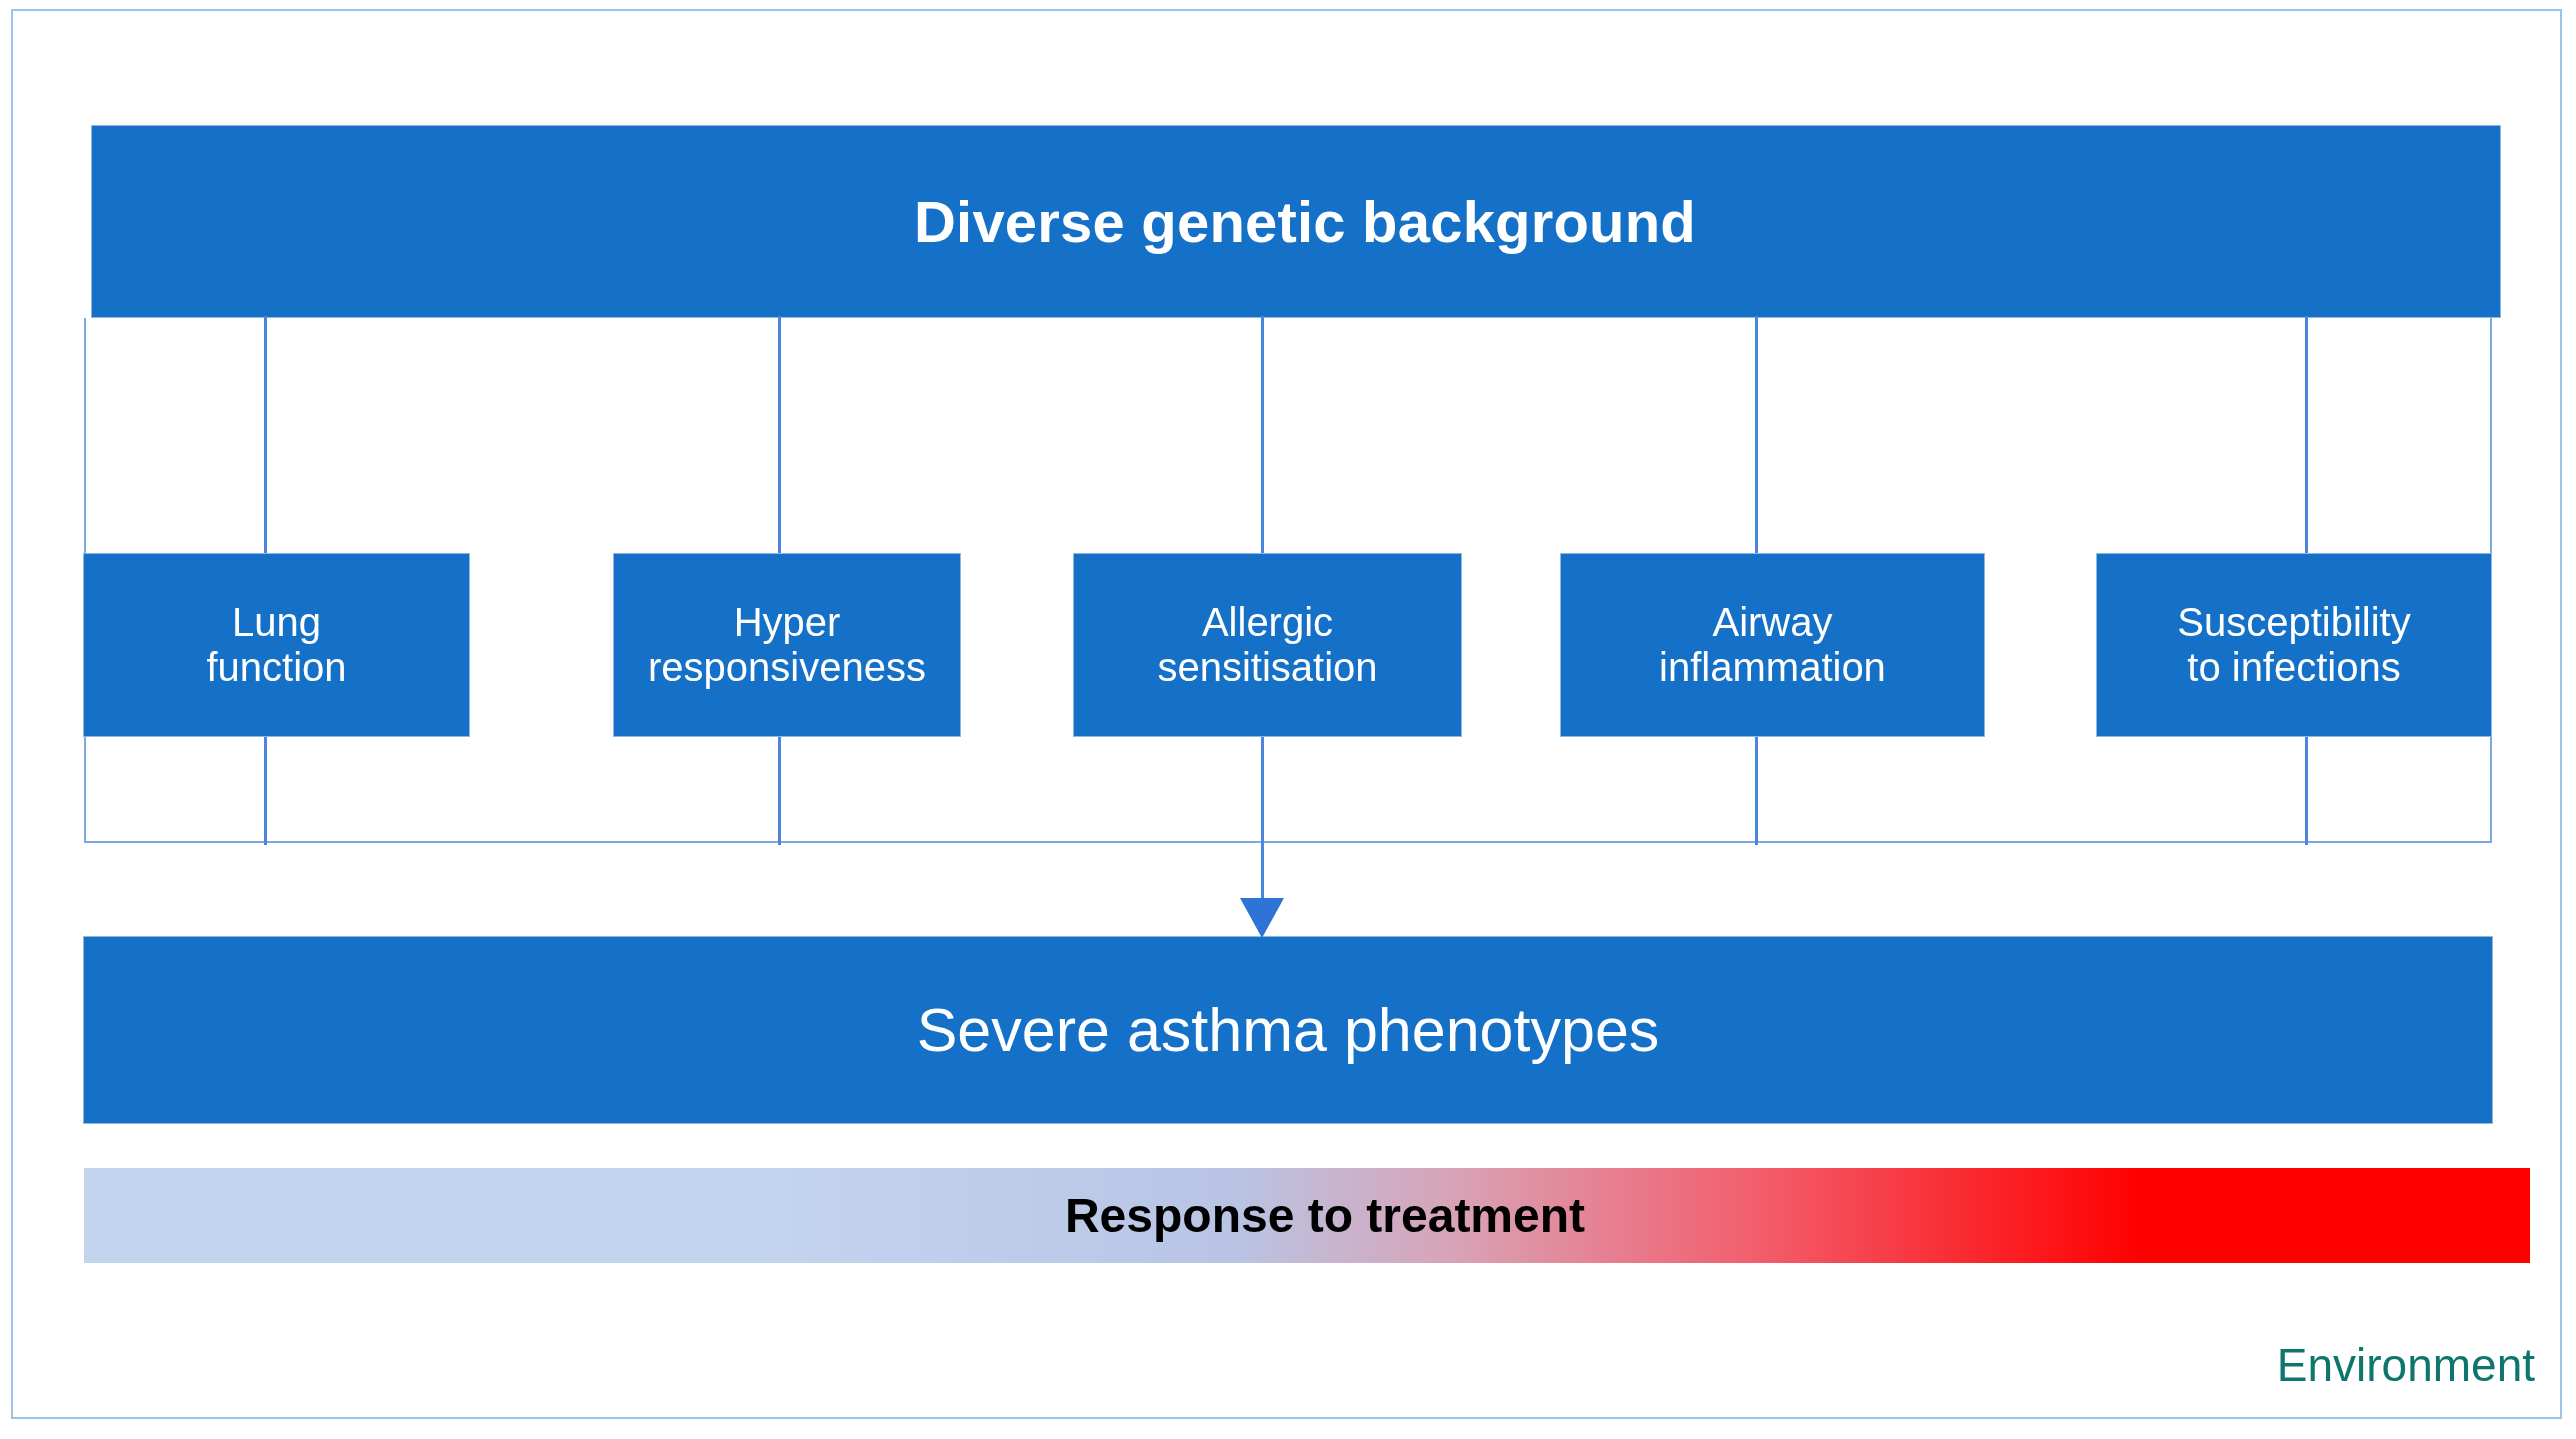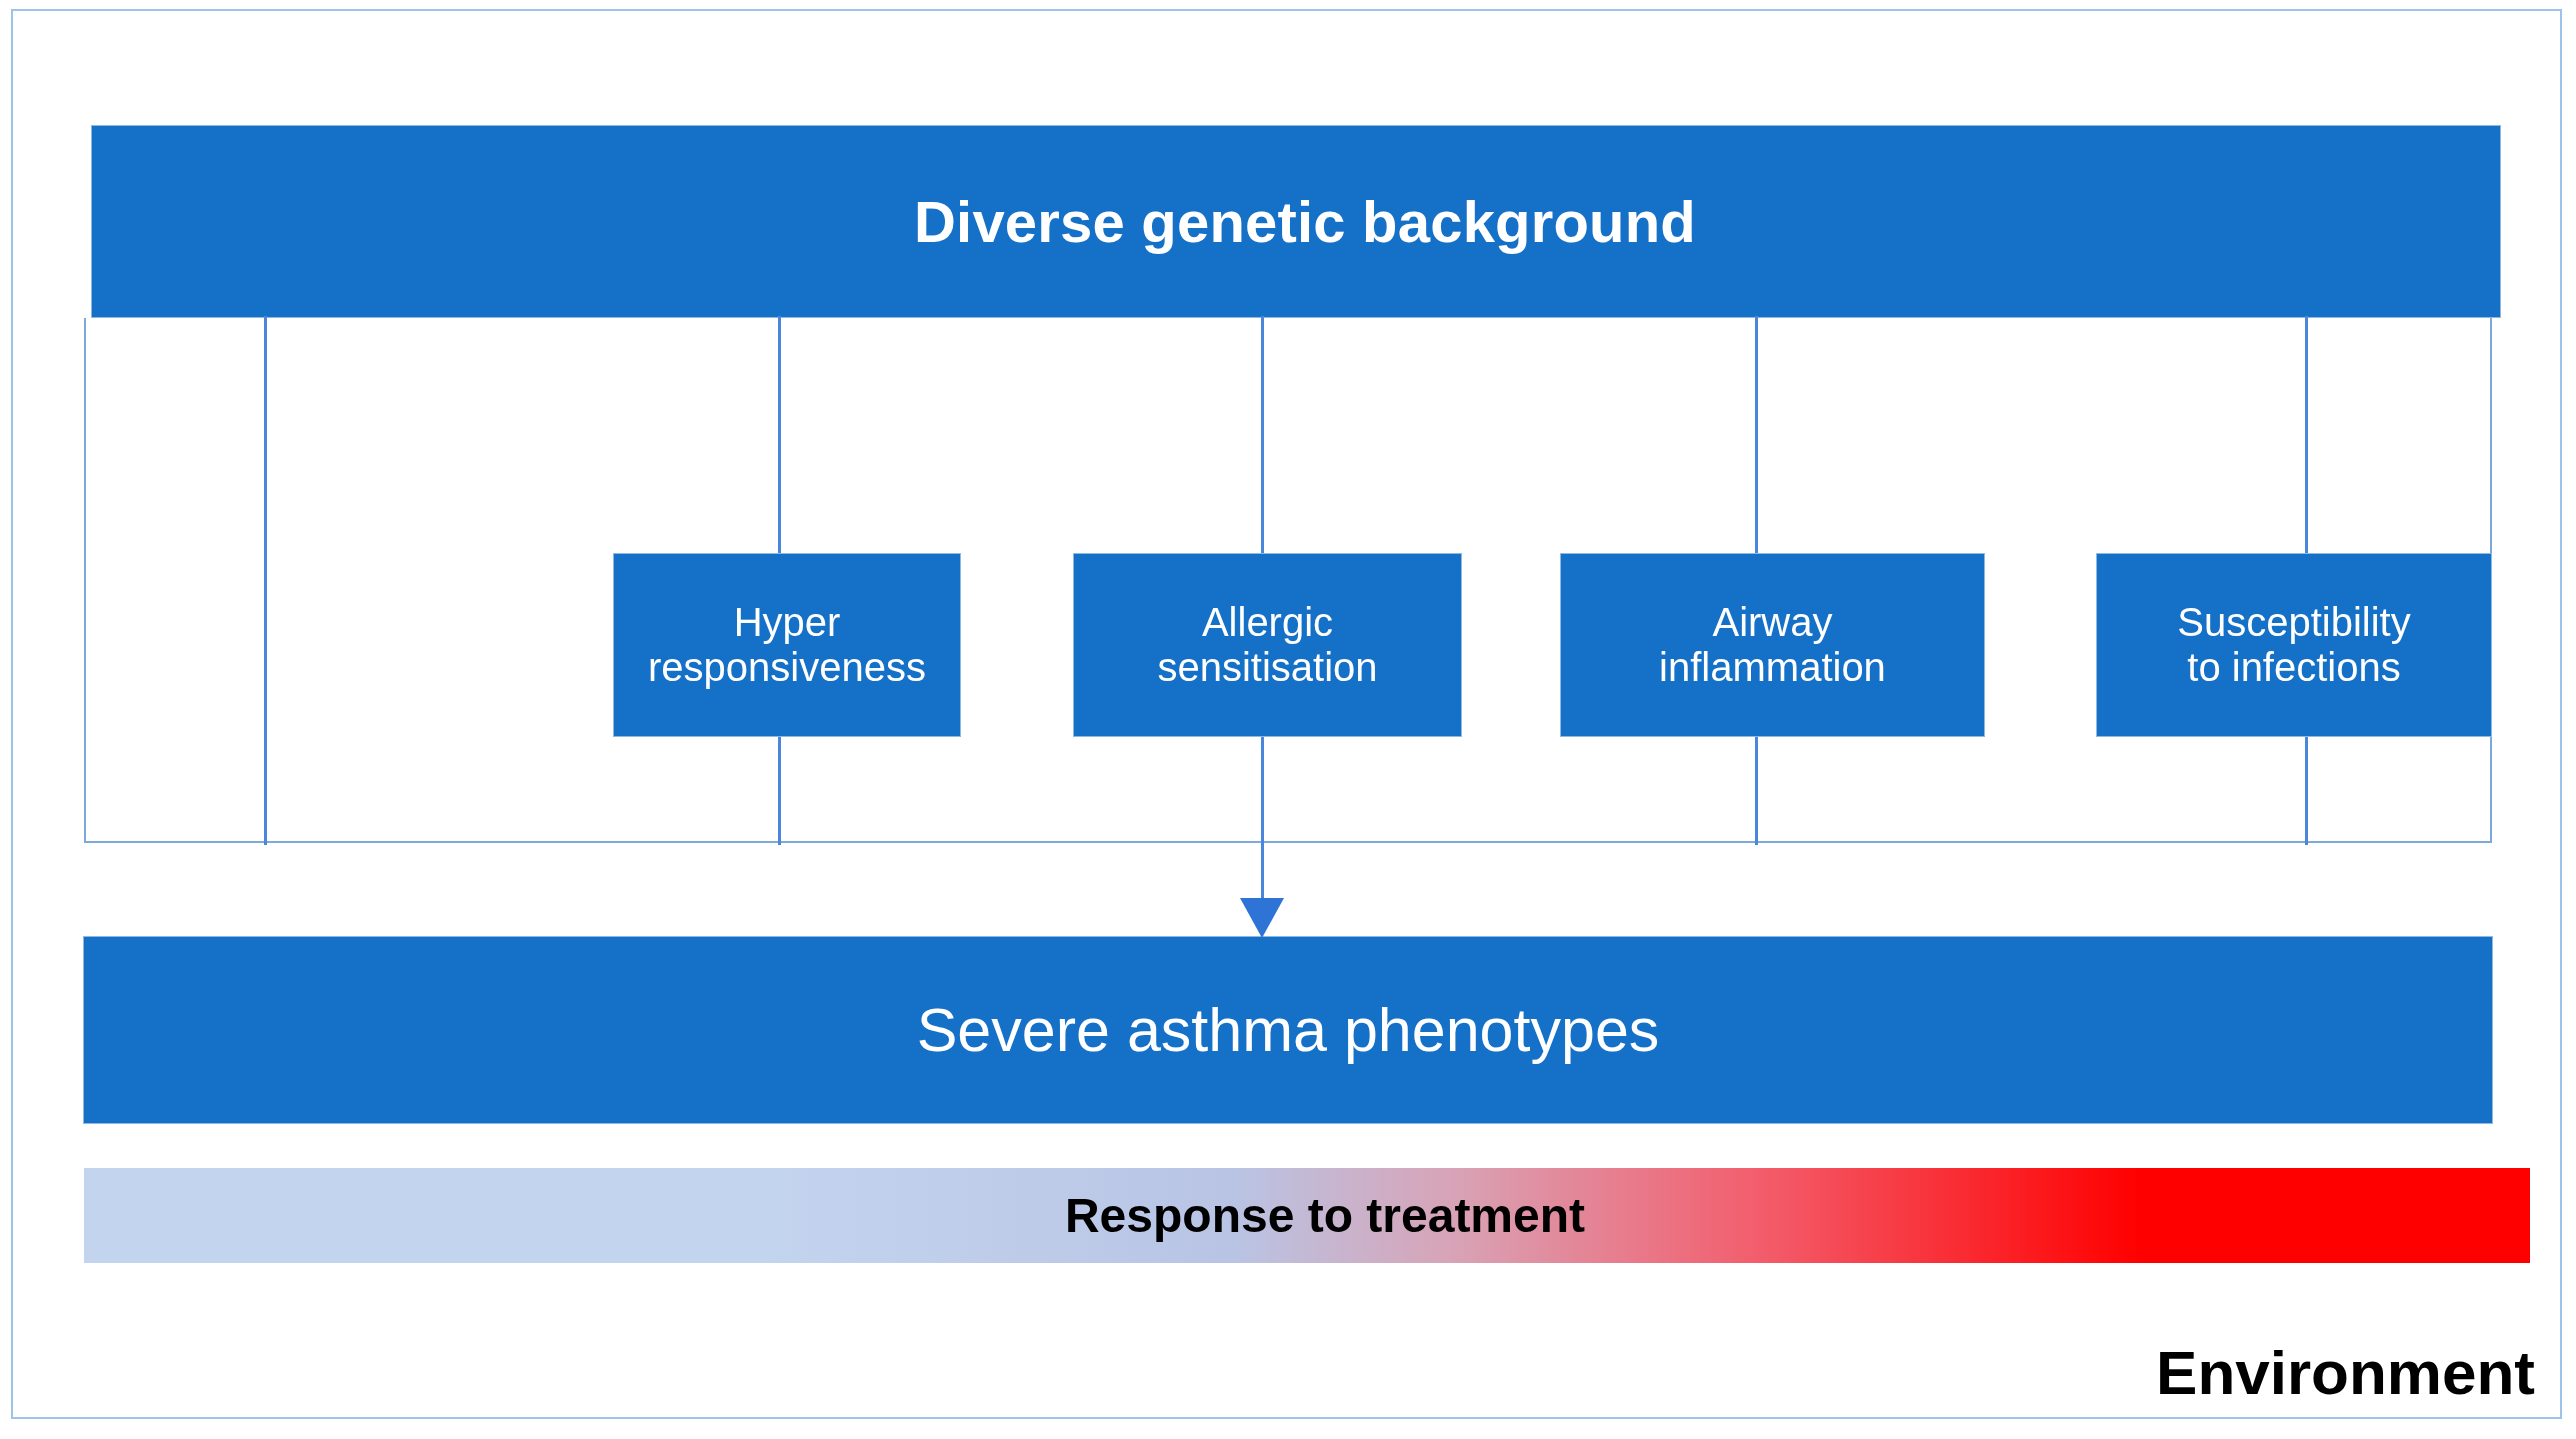--- a/index.html
+++ b/index.html
@@ -161,23 +161,23 @@
     position: relative;
     z-index: 2;
     line-height: 1;
   }
 
   
   .environment-caption {
     position: absolute;
     right: 41px;
     top: 1342px;
-    color: #000000;
-    font-size: 62px;
-    font-weight: bold;
+    color: #0f766e;
+    font-size: 46px;
+    font-weight: normal;
     text-align: right;
     line-height: 1;
   }
 </style>
 </head>
 <body>
 
 <div class="canvas">
 
   <div class="page-border"></div>
@@ -187,20 +187,24 @@
   </div>
 
   <div class="trait-frame"></div>
 
   <div class="connector" style="left:264px; top:316px; height:529px;"></div>
   <div class="connector" style="left:778px; top:316px; height:529px;"></div>
   <div class="connector" style="left:1261px; top:316px; height:529px;"></div>
   <div class="connector" style="left:1755px; top:316px; height:529px;"></div>
   <div class="connector" style="left:2305px; top:316px; height:529px;"></div>
 
+  <div class="trait-box" style="left:83px; width:387px;">
+    <span class="trait-line">Lung</span>
+    <span class="trait-line">function</span>
+  </div>
 
   <div class="trait-box" style="left:581px; width:348px;margin-left:32px;">
     <span class="trait-line">Hyper</span>
     <span class="trait-line">responsiveness</span>
   </div>
 
   <div class="trait-box" style="left:1073px; width:389px;">
     <span class="trait-line">Allergic</span>
     <span class="trait-line">sensitisation</span>
   </div>

